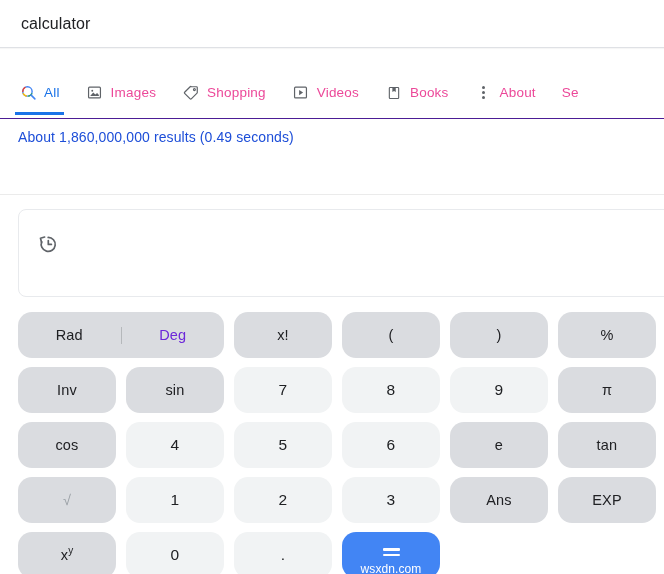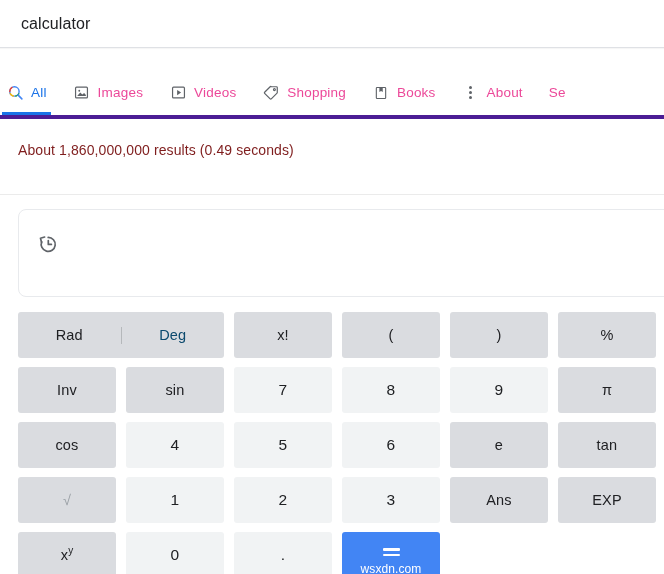--- a/index.html
+++ b/index.html
@@ -46,22 +46,22 @@
 
   
   .navbar {
     position: absolute;
     left: 0;
     top: 74px;
     width: 664px;
     height: 45px;
     display: flex;
     align-items: flex-start;
-    padding-left: 6px;
-    border-bottom: 4px solid #4c1d95;
+    padding-left: 19px;
+    border-bottom: 1px solid #4c1d95;
   }
   .tab {
     display: flex;
     align-items: center;
     height: 37px;
     margin-right: 26px;
     position: relative;
     white-space: nowrap;
     cursor: pointer;
   }
@@ -102,23 +102,23 @@
     width: 3px;
     height: 3px;
     border-radius: 50%;
     background: #5f6368;
   }
 
   
   .result-stats {
     position: absolute;
     left: 18px;
-    top: 141px;
+    top: 128px;
     font-size: 14px;
-    color: #7f1d1d;
+    color: #1d4ed8;
     line-height: 18px;
     letter-spacing: 0.1px;
     white-space: nowrap;
   }
 
   
   .calc-card {
     position: absolute;
     left: 0px;
     top: 194px;
@@ -154,21 +154,21 @@
     width: 700px;
     display: grid;
     grid-template-columns: repeat(6, 98px);
     grid-auto-rows: 46px;
     column-gap: 10px;
     row-gap: 9px;
   }
 
   .key {
     border: none;
-    border-radius: 3px;
+    border-radius: 14px;
     background: #dadce0;
     color: #202124;
     font-family: "Liberation Sans", sans-serif;
     font-size: 14.5px;
     line-height: 1;
     display: flex;
     align-items: center;
     justify-content: center;
     cursor: pointer;
     user-select: none;
@@ -223,21 +223,21 @@
     justify-content: center;
     height: 100%;
     cursor: pointer;
   }
   .radeg-sep {
     width: 1px;
     height: 17px;
     background: #b5b8bb;
     flex: 0 0 auto;
   }
-  .radeg-half.off { color: #0c4a6e; }
+  .radeg-half.off { color: #6d28d9; }
 
   .sup {
     font-size: 10px;
     vertical-align: super;
     line-height: 0;
     position: relative;
     top: -4px;
     left: 0px;
   }
 </style>
@@ -271,36 +271,36 @@
           <rect x="2.5" y="3.5" width="19" height="17" rx="1.5" fill="none" stroke="#5f6368" stroke-width="1.9"></rect>
           <circle cx="8.4" cy="9.2" r="1.5" fill="#5f6368"></circle>
           <path d="M5 17.5 L10 12 L13.3 15.1 L16.2 12.6 L19 15.8 L19 17.5 Z" fill="#5f6368"></path>
         </svg>
       </span>
       <span class="tab-label">Images</span>
     </div>
 
     <div class="tab">
       <span class="tab-ico">
+        <svg width="16" height="16" viewBox="0 0 24 24">
+          <path d="M12.6 2.6 H20.2 a1.2 1.2 0 0 1 1.2 1.2 v7.6 a1.2 1.2 0 0 1-.36.86 l-8.6 8.6 a1.2 1.2 0 0 1-1.7 0 l-8.3-8.3 a1.2 1.2 0 0 1 0-1.7 l8.3-8.3 a1.2 1.2 0 0 1 .86-.36 z" fill="none" stroke="#5f6368" stroke-width="1.8"></path>
+          <circle cx="17.1" cy="6.9" r="1.5" fill="none" stroke="#5f6368" stroke-width="1.6"></circle>
+        </svg>
+      </span>
+      <span class="tab-label">Shopping</span>
+    </div>
+
+    <div class="tab">
+      <span class="tab-ico">
         <svg width="15" height="15" viewBox="0 0 24 24">
           <rect x="2.5" y="3.5" width="19" height="17" rx="1.5" fill="none" stroke="#5f6368" stroke-width="1.9"></rect>
           <path d="M9.8 7.8 L16.2 12 L9.8 16.2 Z" fill="#5f6368"></path>
         </svg>
       </span>
       <span class="tab-label">Videos</span>
-    </div>
-
-    <div class="tab">
-      <span class="tab-ico">
-        <svg width="16" height="16" viewBox="0 0 24 24">
-          <path d="M12.6 2.6 H20.2 a1.2 1.2 0 0 1 1.2 1.2 v7.6 a1.2 1.2 0 0 1-.36.86 l-8.6 8.6 a1.2 1.2 0 0 1-1.7 0 l-8.3-8.3 a1.2 1.2 0 0 1 0-1.7 l8.3-8.3 a1.2 1.2 0 0 1 .86-.36 z" fill="none" stroke="#5f6368" stroke-width="1.8"></path>
-          <circle cx="17.1" cy="6.9" r="1.5" fill="none" stroke="#5f6368" stroke-width="1.6"></circle>
-        </svg>
-      </span>
-      <span class="tab-label">Shopping</span>
     </div>
 
     <div class="tab">
       <span class="tab-ico">
         <svg width="14" height="14" viewBox="0 0 24 24">
           <rect x="4" y="2.6" width="16" height="18.8" rx="1.2" fill="none" stroke="#5f6368" stroke-width="1.9"></rect>
           <path d="M9.2 2.6 H15 V10.4 L12.1 8.4 L9.2 10.4 Z" fill="#5f6368"></path>
         </svg>
       </span>
       <span class="tab-label">Books</span>

